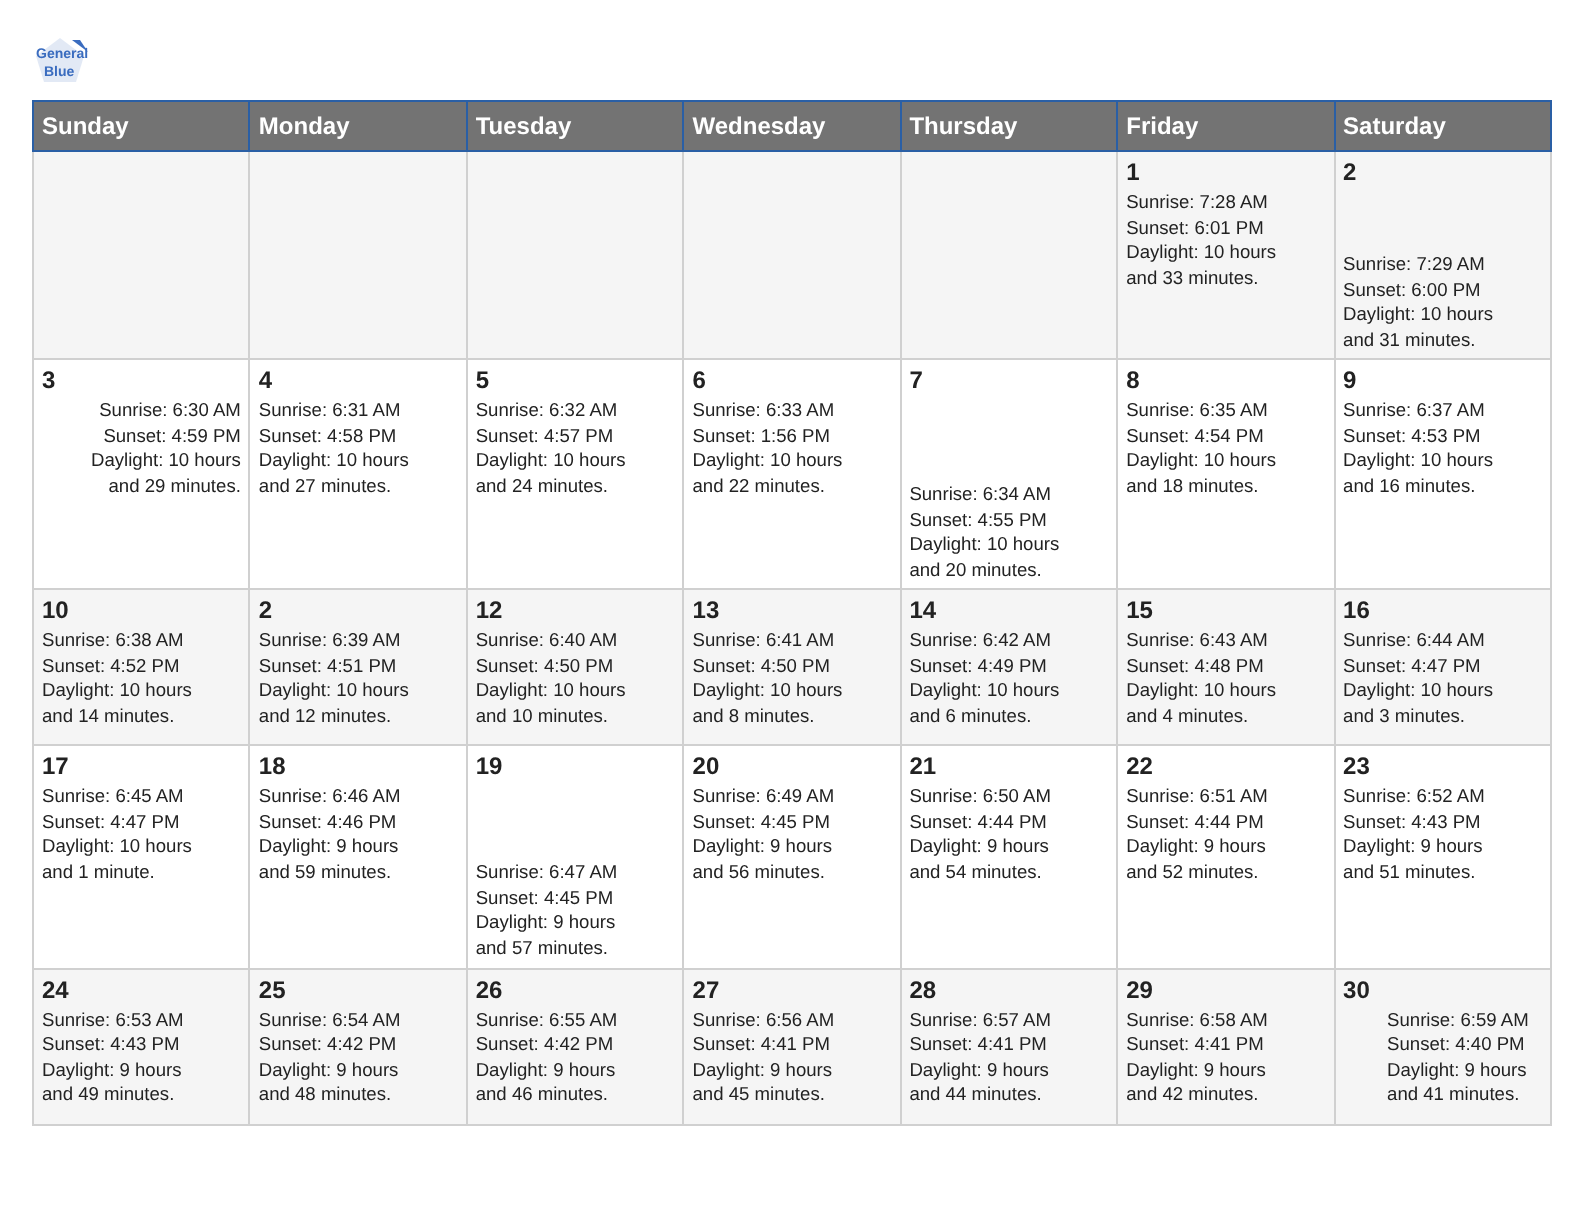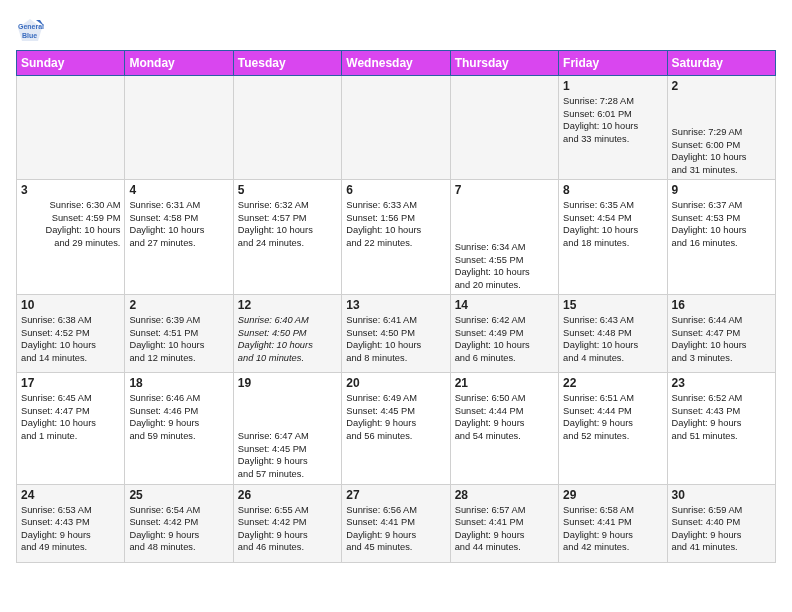--- a/index.html
+++ b/index.html
@@ -43,21 +43,21 @@
       font-size: 14px;
       color: #444;
       margin-top: 2px;
     }
     .calendar {
       width: 100%;
       border-collapse: collapse;
       table-layout: fixed;
     }
     .calendar thead th {
-      background: #d946ef;
+      background: #737373;
       color: #fff;
       font-size: 12px;
       font-weight: bold;
       padding: 5px 4px;
       text-align: left;
       border: 1px solid #2a5fa5;
     }
     .calendar tbody td {
       vertical-align: top;
       border: 1px solid #d0d0d0;
@@ -207,21 +207,21 @@
           </td>
           <td>
             <span class="day-number">2</span>
             <div class="cell-text" style="white-space: pre-line;">Sunrise: 6:39 AM
 Sunset: 4:51 PM
 Daylight: 10 hours
 and 12 minutes.</div>
           </td>
           <td>
             <span class="day-number">12</span>
-            <div class="cell-text" style="white-space: pre-line; font-style: italic;">Sunrise: 6:40 AM
+            <div class="cell-text" style="white-space: pre-line;">Sunrise: 6:40 AM
 Sunset: 4:50 PM
 Daylight: 10 hours
 and 10 minutes.</div>
           </td>
           <td>
             <span class="day-number">13</span>
             <div class="cell-text" style="white-space: pre-line;">Sunrise: 6:41 AM
 Sunset: 4:50 PM
 Daylight: 10 hours
 and 8 minutes.</div>
@@ -337,21 +337,21 @@
           </td>
           <td>
             <span class="day-number">29</span>
             <div class="cell-text" style="white-space: pre-line;">Sunrise: 6:58 AM
 Sunset: 4:41 PM
 Daylight: 9 hours
 and 42 minutes.</div>
           </td>
           <td>
             <span class="day-number">30</span>
-            <div class="cell-text" style="white-space: pre-line;">Sunrise: 6:59 AM
+            <div class="cell-text" style="white-space: pre-line; margin-left: 22px;">Sunrise: 6:59 AM
 Sunset: 4:40 PM
 Daylight: 9 hours
 and 41 minutes.</div>
           </td>
         </tr>
       </tbody>
   </table>
 </div>
 
 </body></html>

